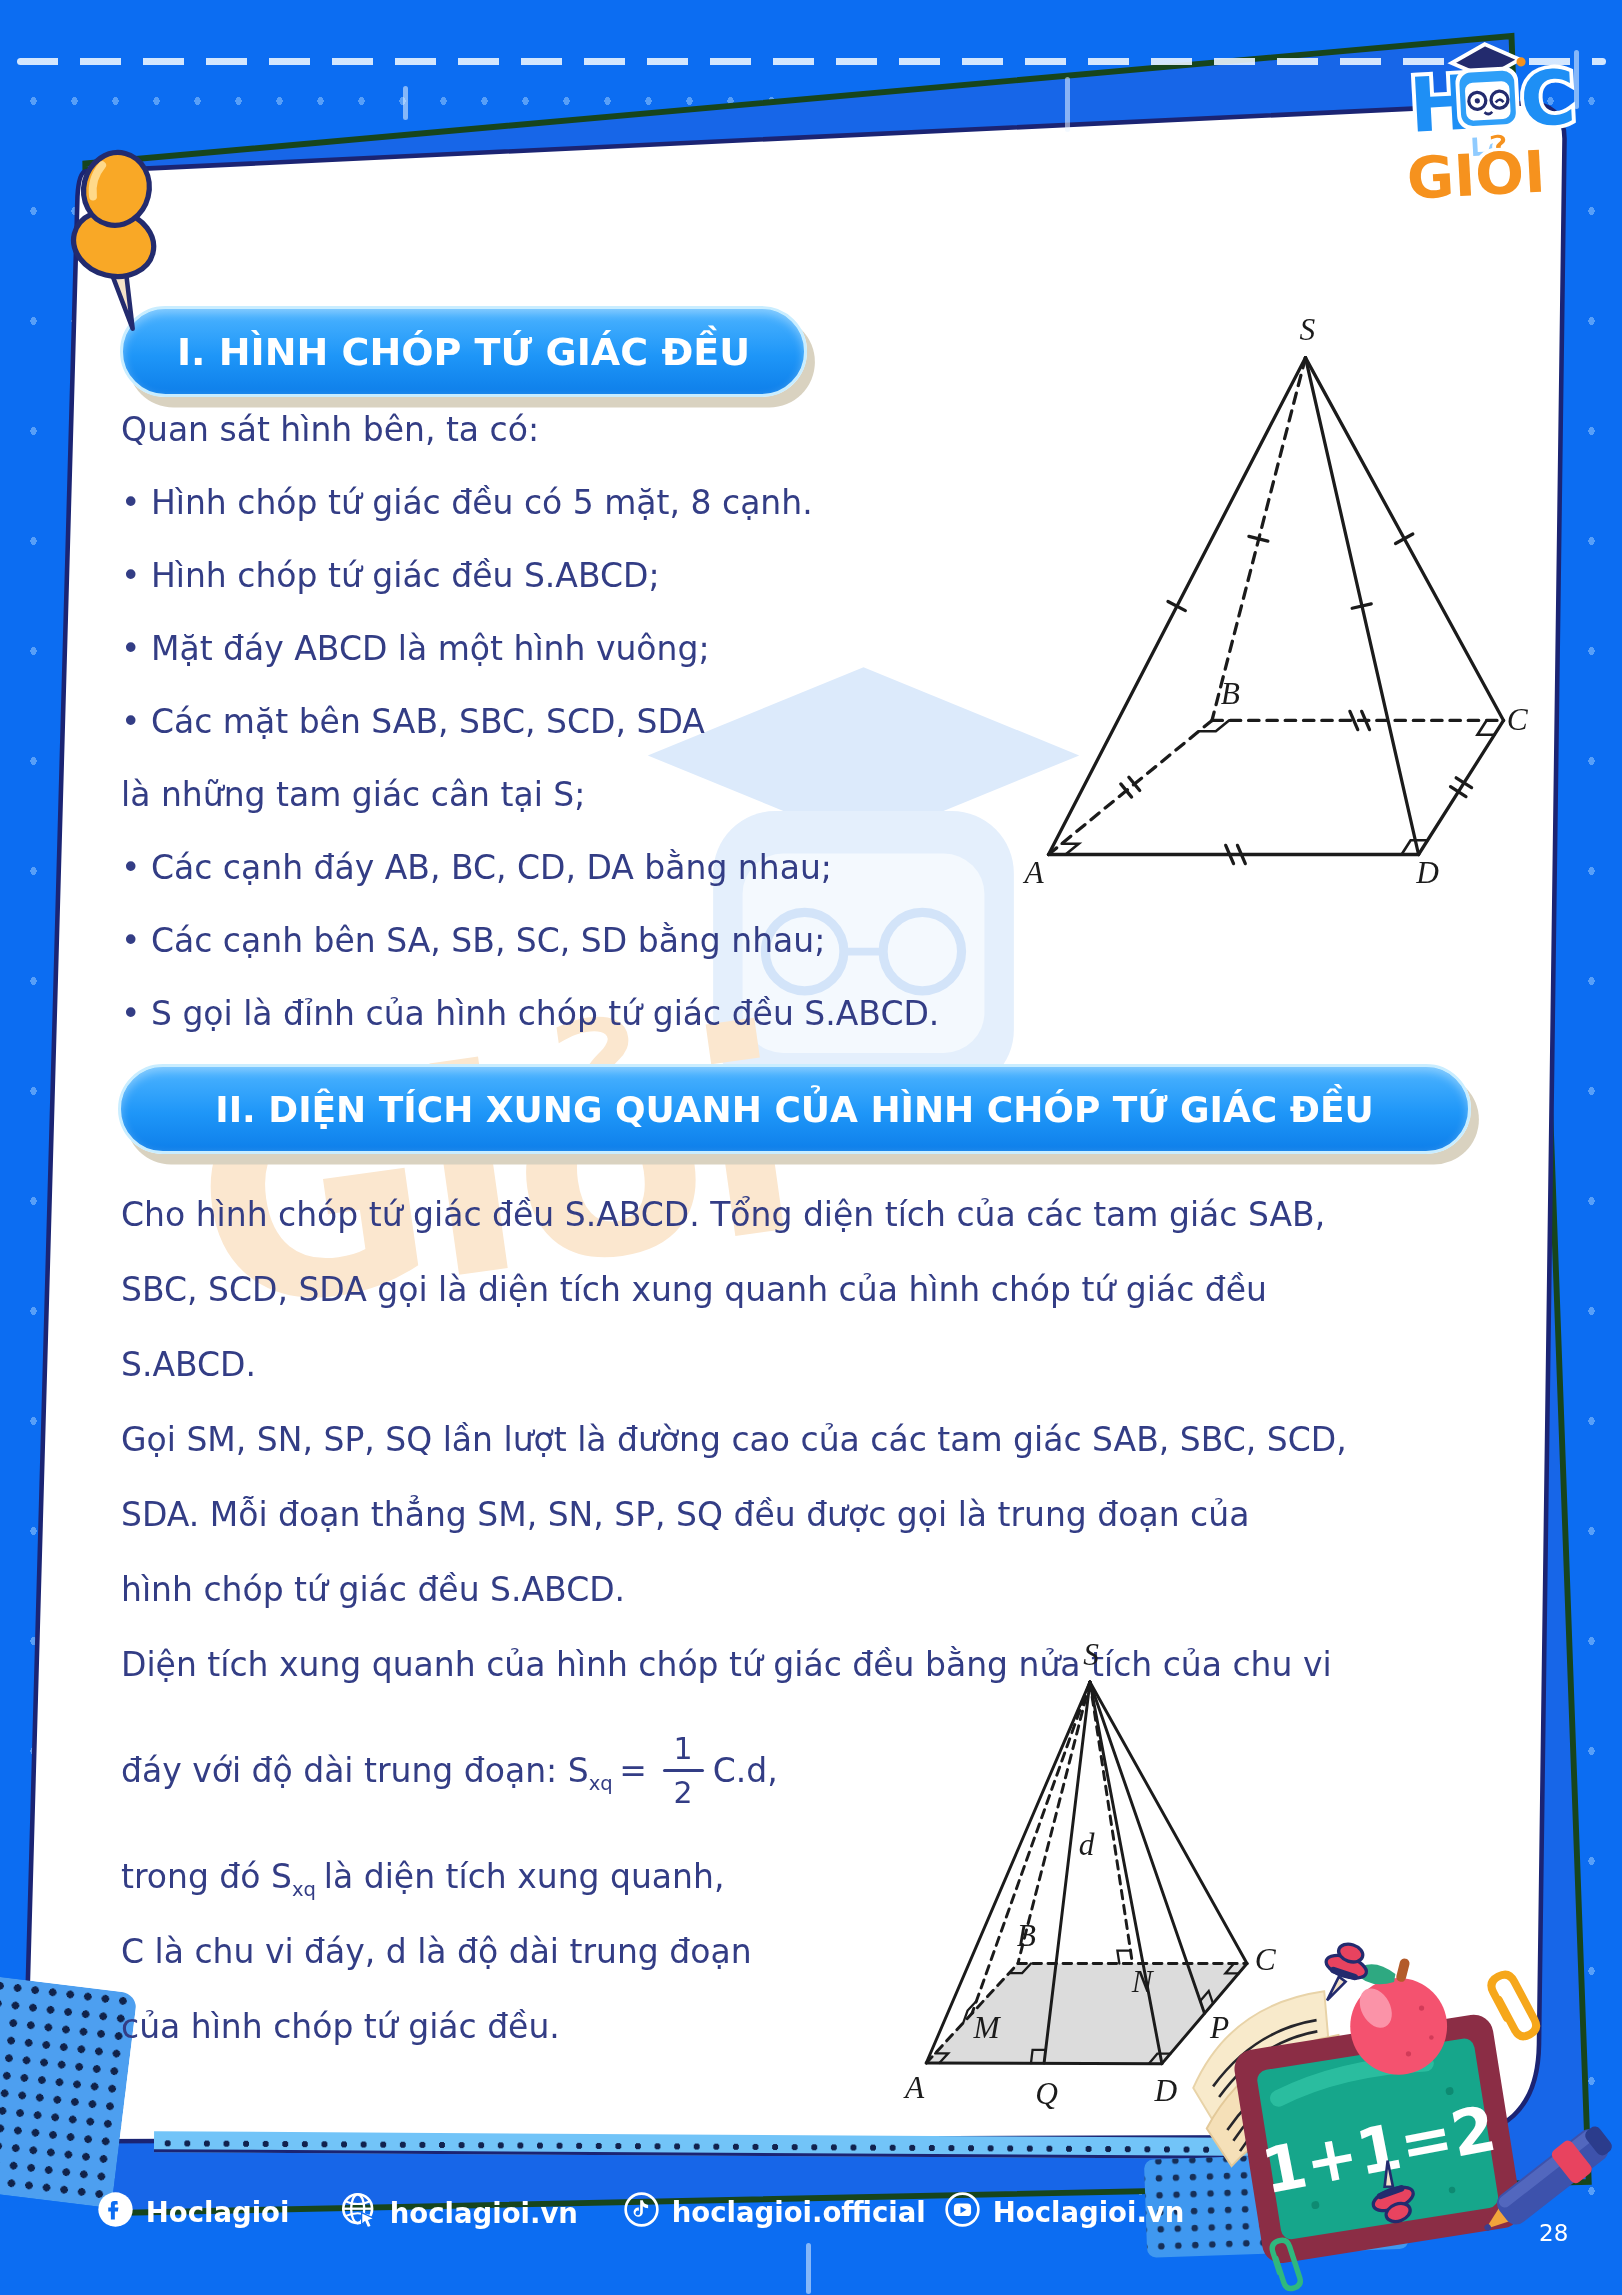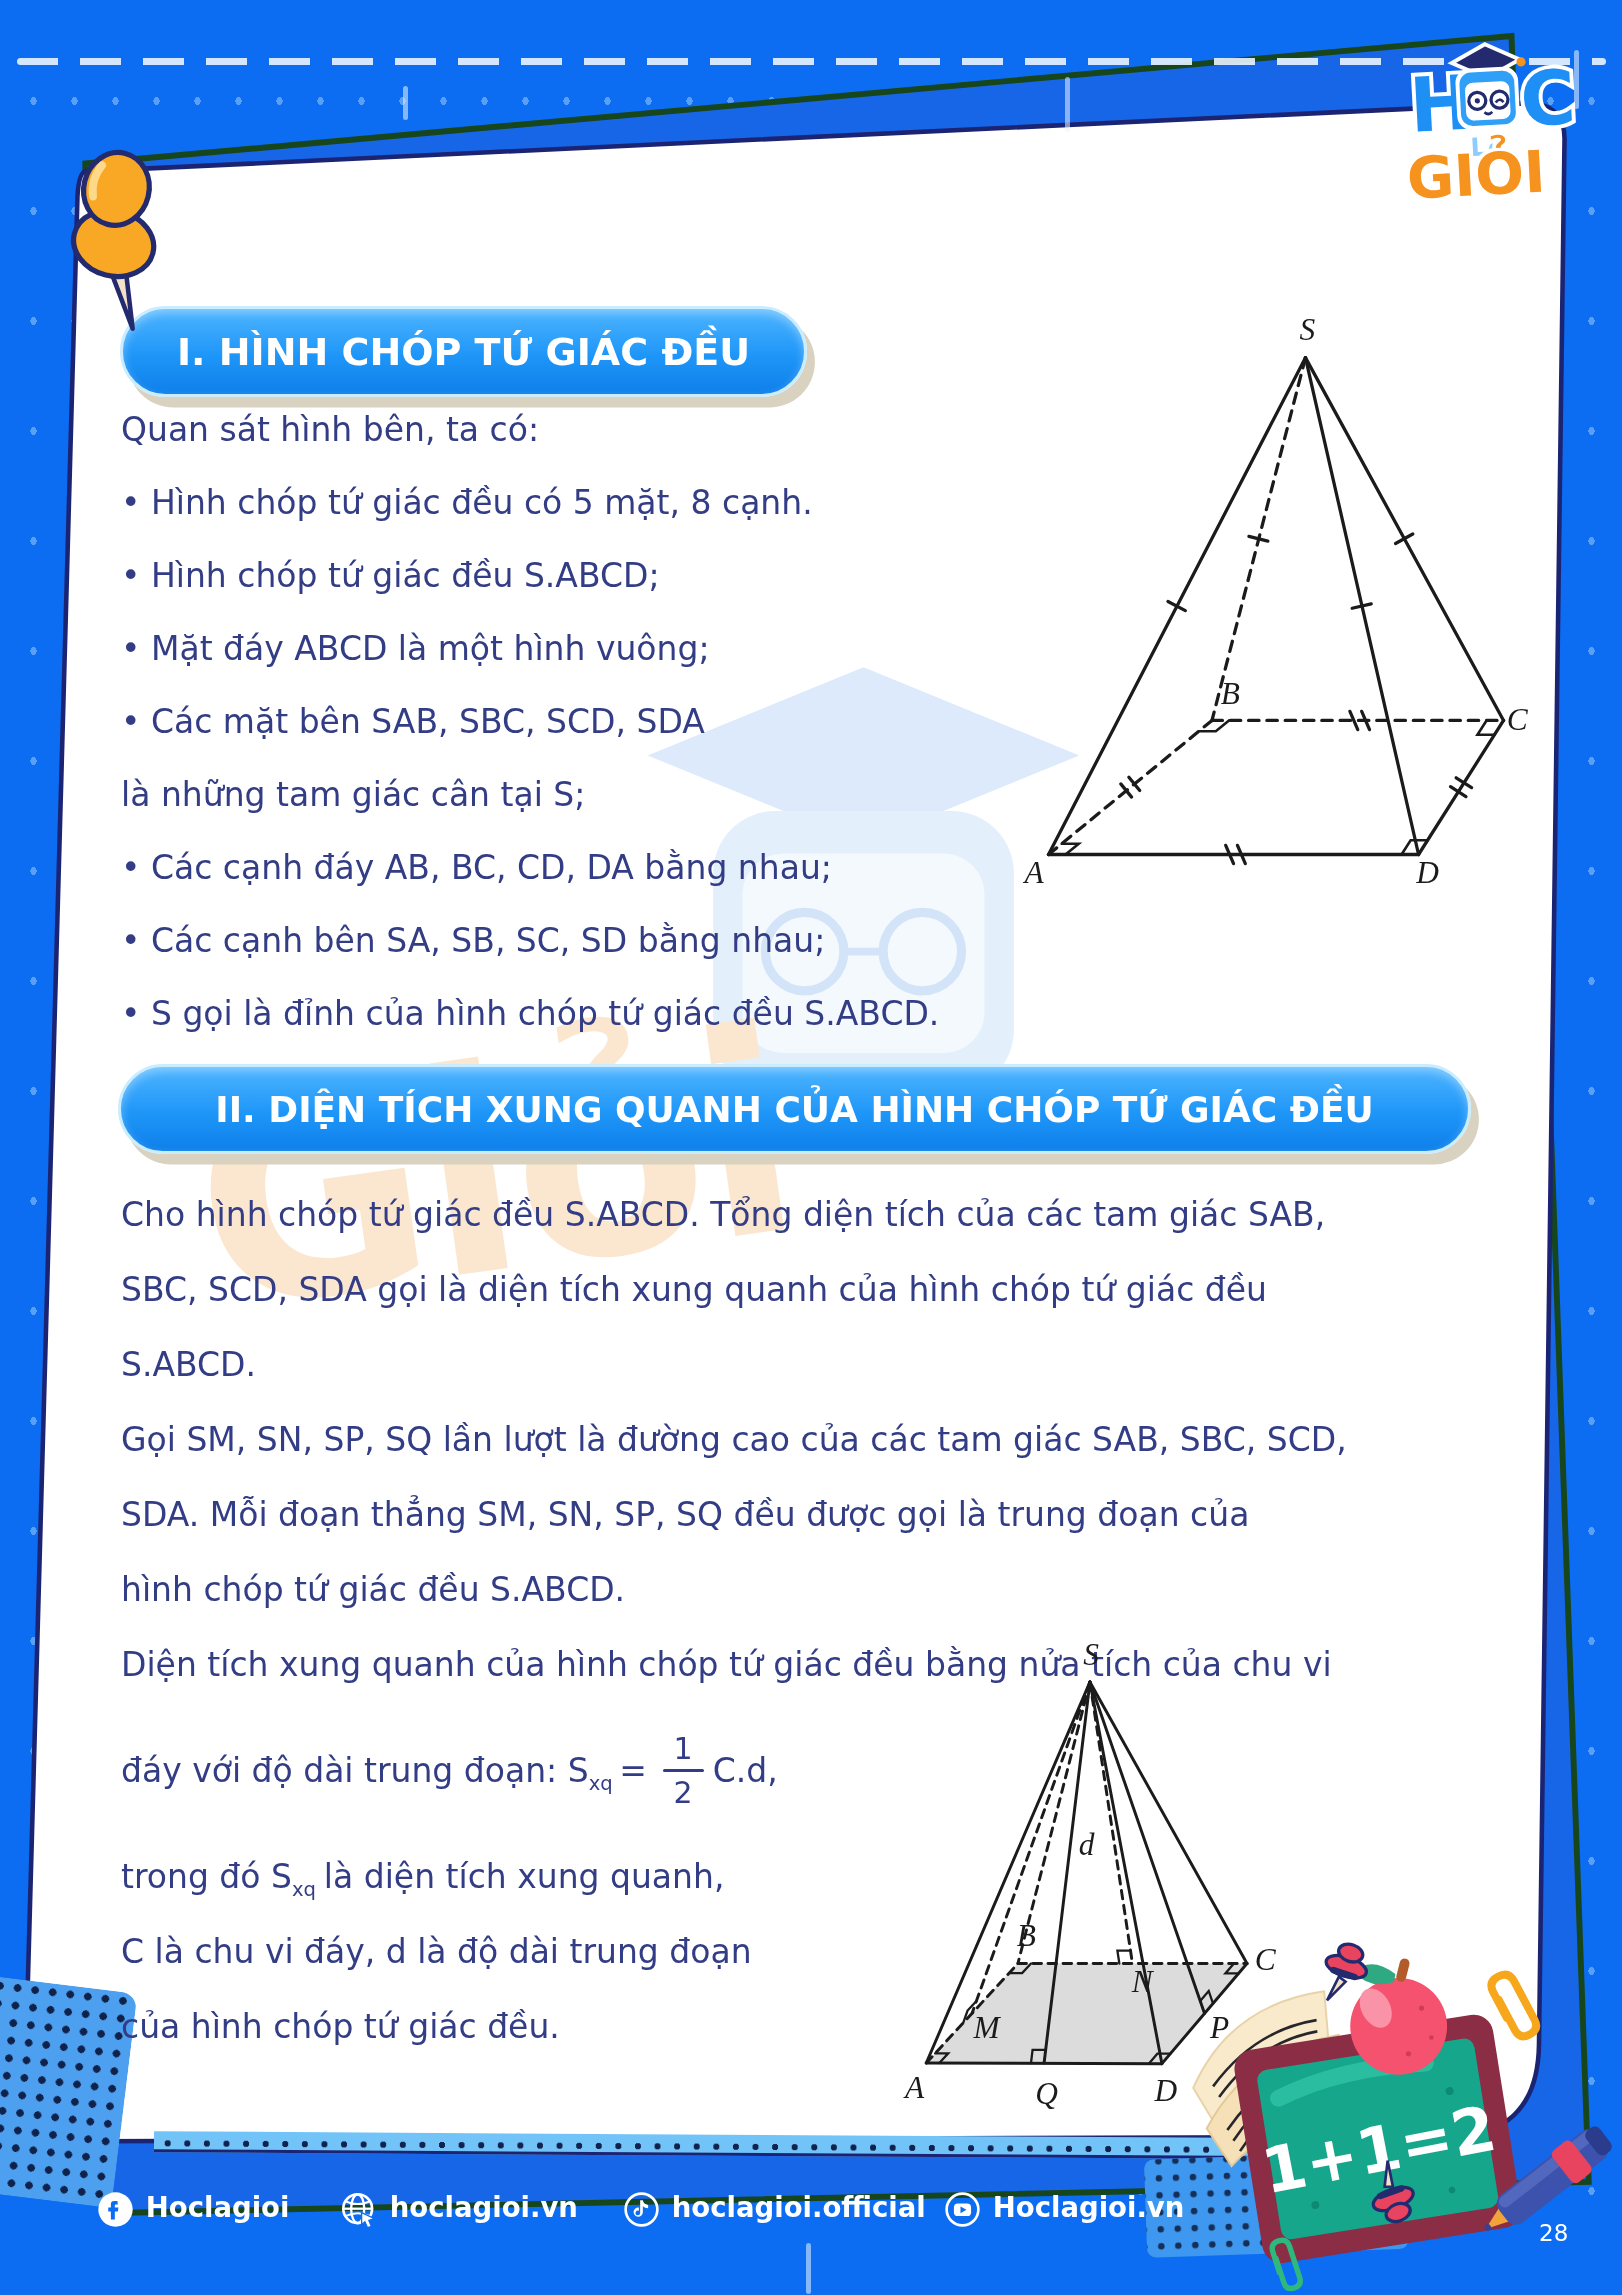--- a/index.html
+++ b/index.html
@@ -53,21 +53,21 @@
   .fig2{left:887px;top:1644px;z-index:3;}
   
   .logo{left:1392px;top:29px;z-index:4;transform:rotate(-3deg);}
   .logo text{font-weight:700;paint-order:stroke;}
   
   .pushpin{left:60px;top:126px;z-index:4;}
   
   .decor{left:1139px;top:1864px;z-index:4;}
   .board-text{font-family:"DejaVu Sans","Liberation Sans",sans-serif;font-weight:700;font-size:96px;fill:#FFFFFF;}
   
-  .footer-item{display:flex;align-items:flex-start;gap:11.8px;color:#FFF;font-size:27.5px;font-weight:600;z-index:5;}
+  .footer-item{display:flex;align-items:flex-end;gap:11.8px;color:#FFF;font-size:27.5px;font-weight:600;z-index:5;}
   .page-number{left:1539px;top:2220px;color:#FFF;font-size:23px;font-weight:500;z-index:5;}
 </style>
 </head>
 <body>
 
 <div id="canvas">
 
   <div class="abs top-dashes"></div>
   <div class="abs vtick" style="left:403px;top:86px;height:34px;"></div>
   <div class="abs vtick" style="left:1065px;top:77px;height:55px;"></div>

